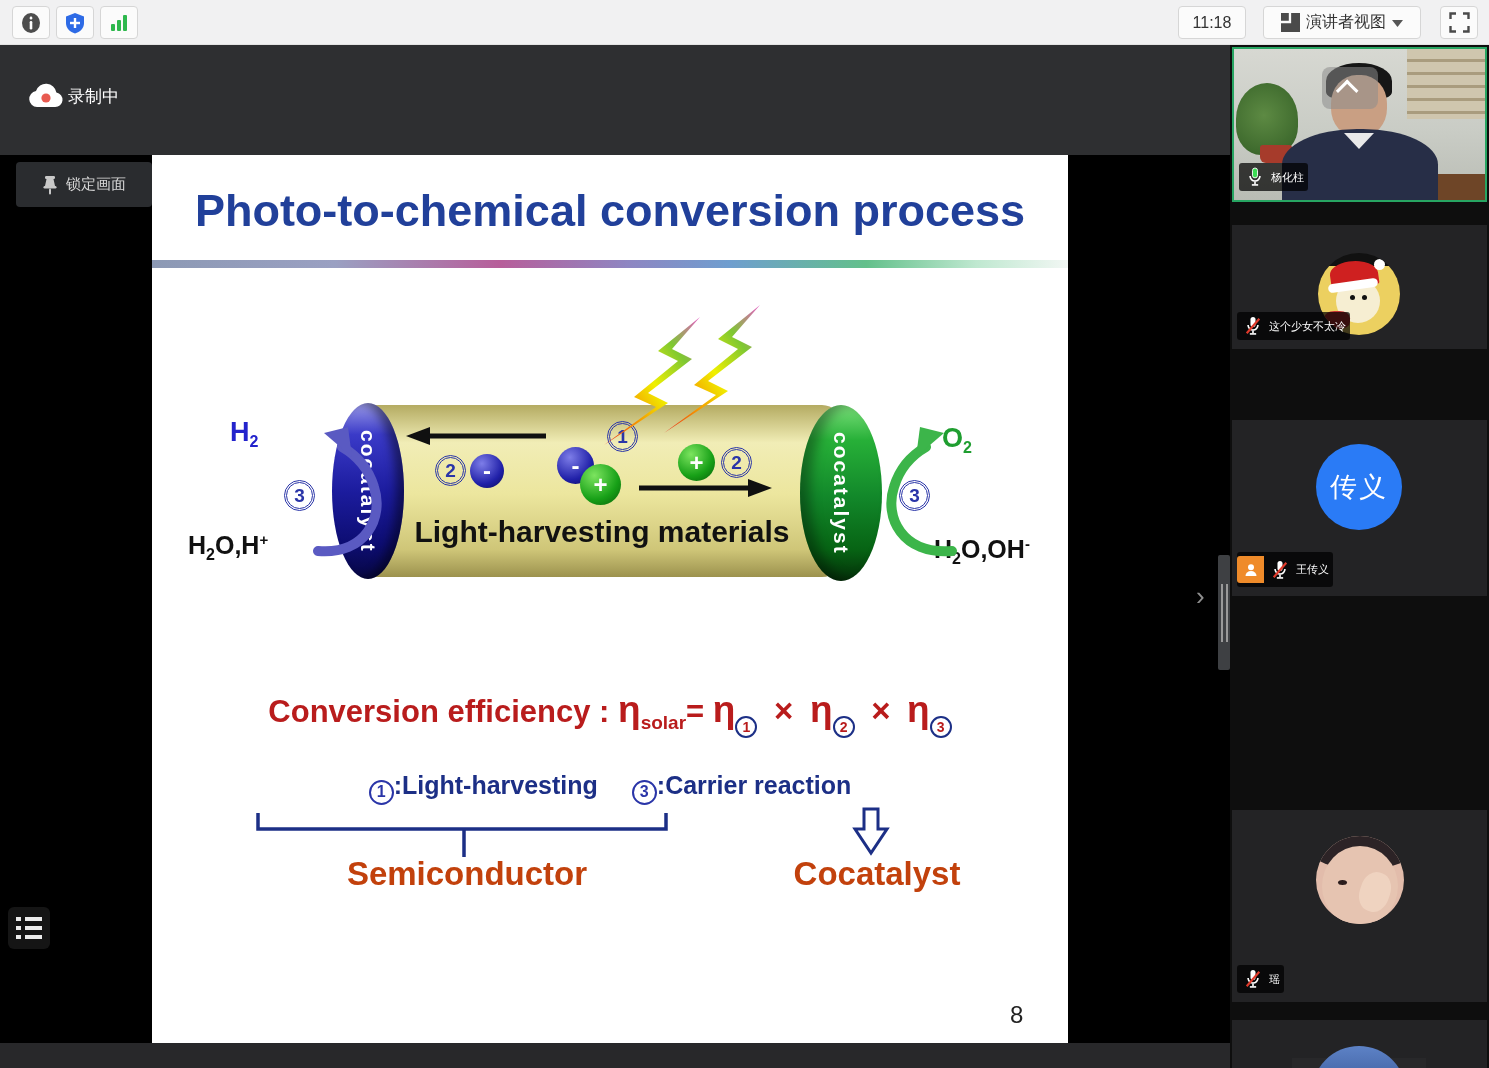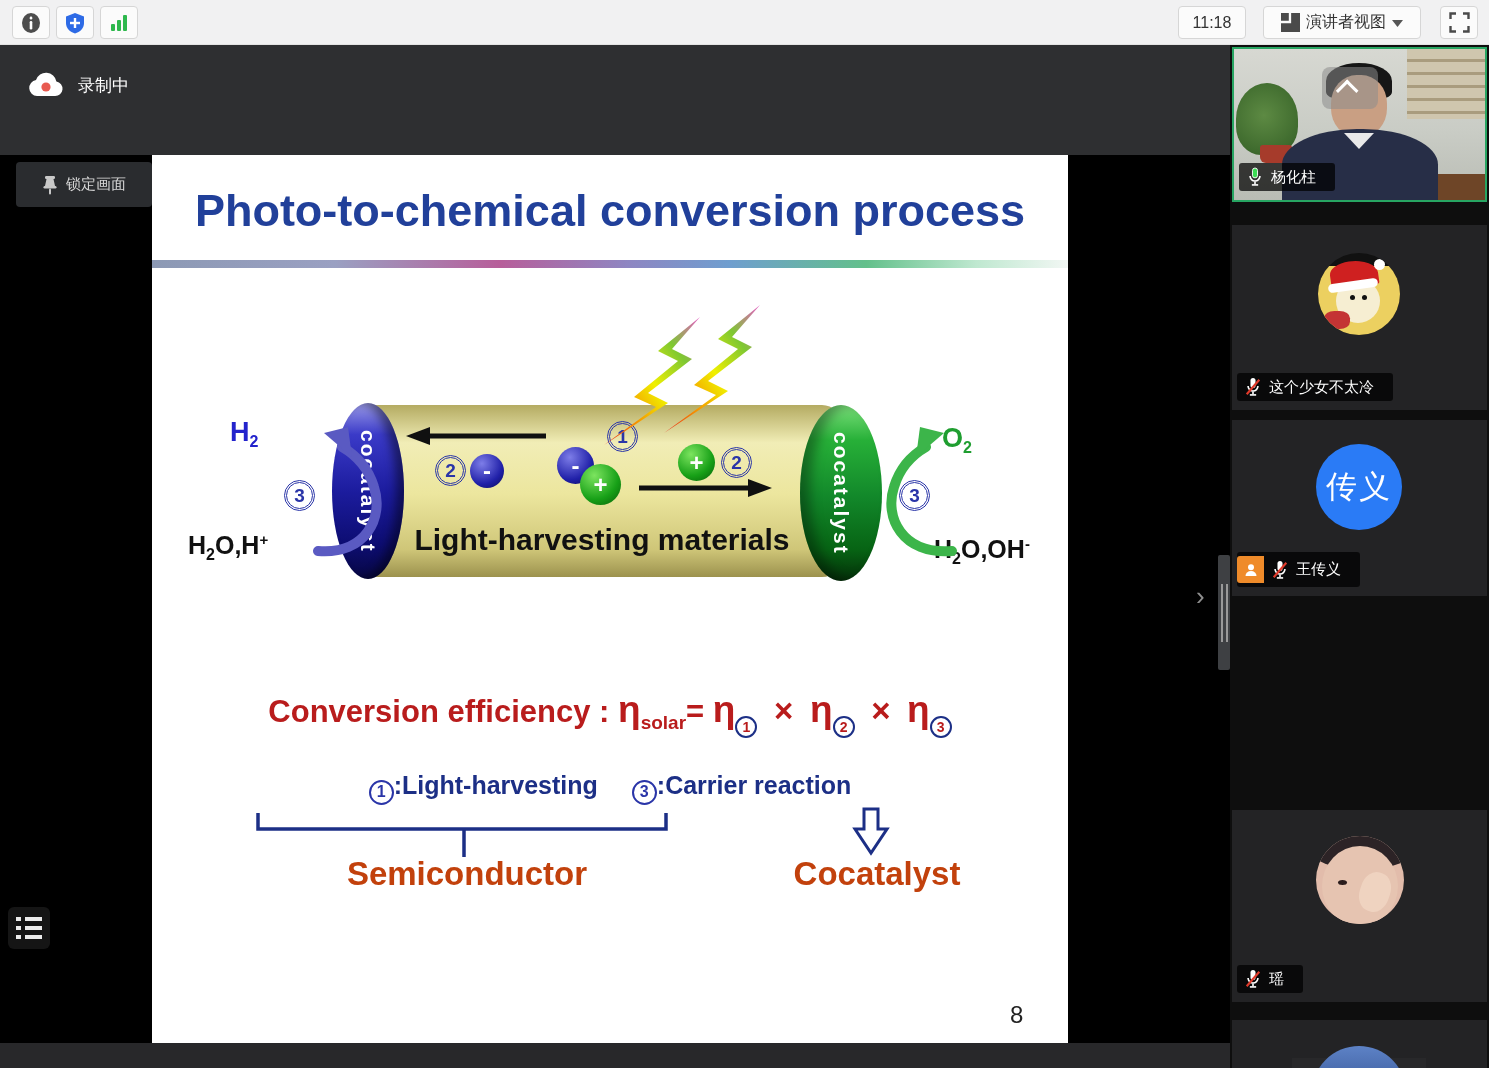--- a/index.html
+++ b/index.html
@@ -6,21 +6,21 @@
   *{box-sizing:border-box;font-family:"Liberation Sans","DejaVu Sans",sans-serif;}
   #app{position:relative;width:1489px;height:1068px;overflow:hidden;background:#000;}
 
   
   #topbar{position:absolute;left:0;top:0;width:1489px;height:45px;background:#f1f1f2;border-bottom:1px solid #e3e3e3;}
   .tb-btn{position:absolute;top:6px;height:33px;background:#fbfbfb;border:1px solid #d6d6d6;border-radius:4px;display:flex;align-items:center;justify-content:center;gap:6px;color:#333;font-size:16px;}
   .sq{width:38px;}
   
   #stage{position:absolute;left:0;top:45px;width:1230px;height:1023px;background:#000;}
   #topstrip{position:absolute;left:0;top:0;width:1230px;height:110px;background:#2e2f31;}
-  #recording{position:absolute;left:28px;top:27px;display:flex;align-items:center;gap:14px;color:#fff;font-size:17px;}
+  #recording{position:absolute;left:28px;top:38px;display:flex;align-items:center;gap:4px;color:#fff;font-size:17px;}
   #lockbtn{position:absolute;left:16px;top:117px;width:136px;height:45px;background:#2a2c2f;border-radius:4px;display:flex;align-items:center;justify-content:center;gap:8px;color:#d8d8d8;font-size:15px;}
   #bottomstrip{position:absolute;left:0;top:998px;width:1230px;height:25px;background:#28282a;}
   #listbtn{position:absolute;left:8px;top:862px;width:42px;height:42px;background:#151515;border-radius:6px;display:flex;align-items:center;justify-content:center;}
   .listicon{display:flex;flex-direction:column;gap:5px;}
   .listrow{display:flex;align-items:center;gap:4px;}
   .listrow i{display:block;width:5px;height:4px;background:#ececec;}
   .listrow b{display:block;width:17px;height:4px;background:#ececec;}
   #stage-chevron{position:absolute;left:1196px;top:538px;color:#8f8f8f;font-size:26px;line-height:1;}
   #grip{position:absolute;left:1218px;top:510px;width:12px;height:115px;background:#3e4043;border-radius:2px;display:flex;align-items:center;justify-content:center;gap:3px;}
   #grip i{display:block;width:2px;height:58px;background:#9a9a9a;}
@@ -34,21 +34,21 @@
   .capL{position:absolute;left:180px;top:248px;width:72px;height:176px;border-radius:36px/88px;
     background:linear-gradient(180deg,#9a9ae8 0%,#3a3ac8 18%,#1c1c9e 50%,#0d0d72 80%,#070744 100%);
     box-shadow:inset -8px 0 10px rgba(0,0,0,.45);display:flex;align-items:center;justify-content:center;}
   .capR{position:absolute;left:648px;top:250px;width:82px;height:176px;border-radius:41px/88px;
     background:linear-gradient(180deg,#7ae07a 0%,#27b038 20%,#12882a 52%,#076414 82%,#043009 100%);
     box-shadow:inset 10px 0 12px rgba(0,0,0,.35);display:flex;align-items:center;justify-content:center;}
   .captext{writing-mode:vertical-rl;color:#fff;font-weight:bold;font-size:21px;letter-spacing:2px;}
   #cyl{position:absolute;left:216px;top:250px;width:474px;height:172px;
     background:linear-gradient(180deg,#b4ab62 0%,#f1edb6 22%,#ece69e 52%,#cfc678 84%,#9c924e 100%);
     border-radius:0 20px 20px 0;}
-  #bodylabel{position:absolute;left:240px;top:368px;width:420px;text-align:center;color:#111;font-weight:bold;font-size:30px;}
+  #bodylabel{position:absolute;left:240px;top:360px;width:420px;text-align:center;color:#111;font-weight:bold;font-size:30px;}
   .sphere{position:absolute;border-radius:50%;display:flex;align-items:center;justify-content:center;color:#fff;font-weight:bold;}
   .sphere.blue{background:radial-gradient(circle at 35% 28%,#7d7de8,#2020a8 62%,#0a0a55 100%);}
   .sphere.green{background:radial-gradient(circle at 35% 28%,#7ce45f,#17a017 60%,#075c07 100%);}
   .circ{display:inline-flex;align-items:center;justify-content:center;border:3px double #2a35a8;border-radius:50%;color:#2a35a8;font-weight:bold;background:transparent;}
   .circ.d{position:absolute;width:31px;height:31px;font-size:19px;}
   .mol{position:absolute;font-weight:bold;font-size:25px;color:#111;}
   .mol sub{font-size:16px;} .mol sup{font-size:15px;}
   #h2{color:#2323cc;font-size:27px;} #o2{color:#1f9e30;font-size:27px;}
   
   #formula{position:absolute;left:0;top:534px;width:916px;text-align:center;color:#b91c1c;font-weight:bold;font-size:31px;white-space:nowrap;}
@@ -59,21 +59,21 @@
   
   #legend{position:absolute;left:0;top:616px;width:916px;display:flex;justify-content:center;gap:34px;color:#1c2f86;font-weight:bold;font-size:25px;white-space:nowrap;}
   #legend .circ{width:25px;height:25px;font-size:16px;vertical-align:-3px;border-width:2.5px;}
   .redlabel{position:absolute;color:#c2410c;font-weight:bold;font-size:33px;}
   #pagenum{position:absolute;left:858px;top:846px;color:#222;font-size:24px;}
   #overlay-svg{position:absolute;left:0;top:0;width:916px;height:888px;pointer-events:none;}
 
   
   #sidebar{position:absolute;left:1230px;top:45px;width:259px;height:1023px;background:#0e0e0e;}
   .tile{position:absolute;left:2px;width:255px;background:#232325;overflow:hidden;}
-  .chip{position:absolute;left:5px;bottom:9px;display:flex;align-items:center;gap:7px;background:rgba(0,0,0,.72);border-radius:3px;padding:4px 19px 4px 7px;color:#fff;font-size:15px;}
+  .chip{position:absolute;left:5px;bottom:9px;display:flex;align-items:center;gap:7px;background:rgba(0,0,0,.72);border-radius:3px;padding:4px 4px 4px 7px;color:#fff;font-size:11px;}
   .chip.hosted{padding-left:0;}
   .badge{width:27px;height:27px;background:#ef8b2a;border-radius:3px 0 0 3px;display:flex;align-items:center;justify-content:center;}
   .av{border-radius:50%;position:absolute;overflow:hidden;}
   
   .scene{position:absolute;inset:0;background:linear-gradient(180deg,#d7d8d2 0%,#c9ccc5 55%,#b9bcb4 100%);}
   .plant{position:absolute;left:2px;top:34px;width:62px;height:72px;background:radial-gradient(circle at 45% 45%,#5d8a43,#3f6b2e 70%,#2f5222);border-radius:50% 50% 40% 40%;}
   .pot{position:absolute;left:26px;top:96px;width:32px;height:18px;background:#a63b2b;border-radius:3px 3px 6px 6px;}
   .shelf{position:absolute;right:0;top:0;width:78px;height:70px;background:repeating-linear-gradient(180deg,#cfc6ae 0 10px,#a99c7e 10px 13px);}
   .desk{position:absolute;right:0;bottom:0;width:110px;height:26px;background:#6e4527;}
   .hair{position:absolute;left:92px;top:14px;width:66px;height:36px;background:#161616;border-radius:50% 50% 20% 20%;}
@@ -84,21 +84,21 @@
   .chevup{width:16px;height:16px;border-left:3px solid #fff;border-top:3px solid #fff;transform:rotate(45deg) translateY(4px);}
   
   .duck{background:#111;}
   .duck .yellow{position:absolute;left:0;top:13px;width:100%;height:100%;background:#ecd060;}
   .duck .bodyc{position:absolute;left:18px;top:26px;width:44px;height:44px;background:#f6eed2;border-radius:50%;}
   .duck .hat{position:absolute;left:12px;top:8px;width:48px;height:26px;background:#cf2020;border-radius:60% 80% 10% 10%;transform:rotate(-8deg);}
   .duck .brim{position:absolute;left:10px;top:28px;width:50px;height:9px;background:#fff;border-radius:5px;transform:rotate(-8deg);}
   .duck .pom{position:absolute;left:56px;top:6px;width:11px;height:11px;background:#fff;border-radius:50%;}
   .duck .eye{position:absolute;width:5px;height:5px;background:#111;border-radius:50%;top:42px;}
   .duck .scarf{position:absolute;left:6px;top:58px;width:26px;height:18px;background:#c43434;border-radius:40%;}
-  .wang{background:#2a7bf6;display:flex;align-items:center;justify-content:center;color:#fff;font-size:31px;letter-spacing:2px;}
+  .wang{background:#2a7bf6;display:flex;align-items:center;justify-content:center;color:#fff;font-size:27px;letter-spacing:2px;}
   .bro{background:#f0909c;}
   .bro .hairb{position:absolute;left:22px;top:8px;width:40px;height:22px;background:#56372b;border-radius:50% 50% 30% 30%;}
   .bro .faceb{position:absolute;left:24px;top:16px;width:38px;height:34px;background:#d9a984;border-radius:46%;}
   .bro .shirt{position:absolute;left:8px;top:44px;width:66px;height:38px;background:#e8a23c;border-radius:45% 45% 0 0;}
   .girl{background:#e2bcab;}
   .girl .hairg{position:absolute;left:-6px;top:-8px;width:104px;height:42px;background:#2c2326;border-radius:50%;}
   .girl .faceg{position:absolute;left:6px;top:10px;width:76px;height:80px;background:#e6c4b1;border-radius:50%;}
   .girl .eyeg{position:absolute;width:9px;height:5px;background:#2a1c1c;border-radius:50%;top:44px;}
   .girl .hand{position:absolute;left:44px;top:36px;width:30px;height:40px;background:#efd3c0;border-radius:45%;transform:rotate(18deg);}
   .partial-av{position:absolute;left:80px;top:26px;width:94px;height:94px;border-radius:50%;background:linear-gradient(180deg,#5d82c6 0%,#3c5c9c 45%,#2c4066 100%);}
@@ -324,21 +324,21 @@
         <svg width="18" height="20" viewBox="0 0 20 22">
           <rect x="7.2" y="1" width="5.6" height="11" rx="2.8" fill="#3ddc55" stroke="#fff" stroke-width="1"></rect>
           <path d="M4.5,10 a5.5,5.5 0 0 0 11,0" fill="none" stroke="#fff" stroke-width="1.8"></path>
           <line x1="10" y1="16" x2="10" y2="19" stroke="#fff" stroke-width="1.8"></line>
           <line x1="6.5" y1="19.8" x2="13.5" y2="19.8" stroke="#fff" stroke-width="1.8"></line>
         </svg>
         <span>杨化柱</span>
       </div>
     </div>
 
-    <div class="tile" style="top:180px;height:185px">
+    <div class="tile" style="top:180px;height:124px">
       <div class="av duck" style="left:86px;top:28px;width:82px;height:82px">
         <div class="yellow"></div>
           <div class="bodyc"></div>
           <div class="scarf"></div>
         <div class="hat"></div>
           <div class="brim"></div>
           <div class="pom"></div>
         <div class="eye" style="left:32px"></div>
           <div class="eye" style="left:44px"></div>
       </div>

